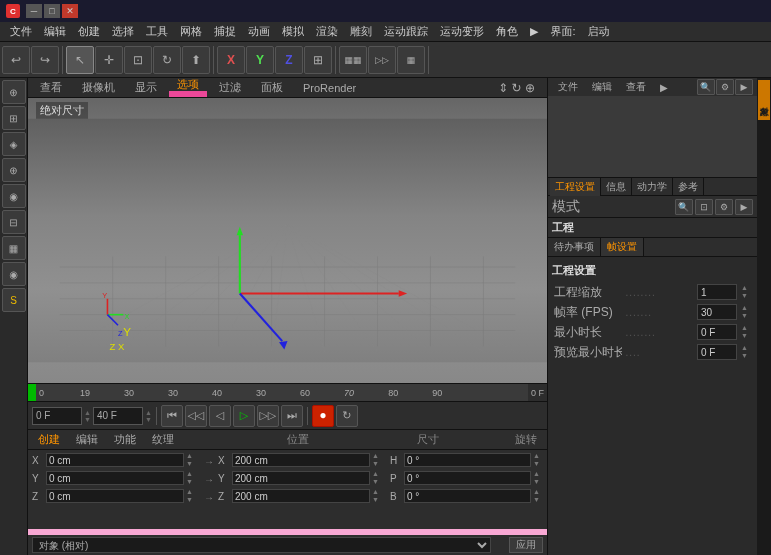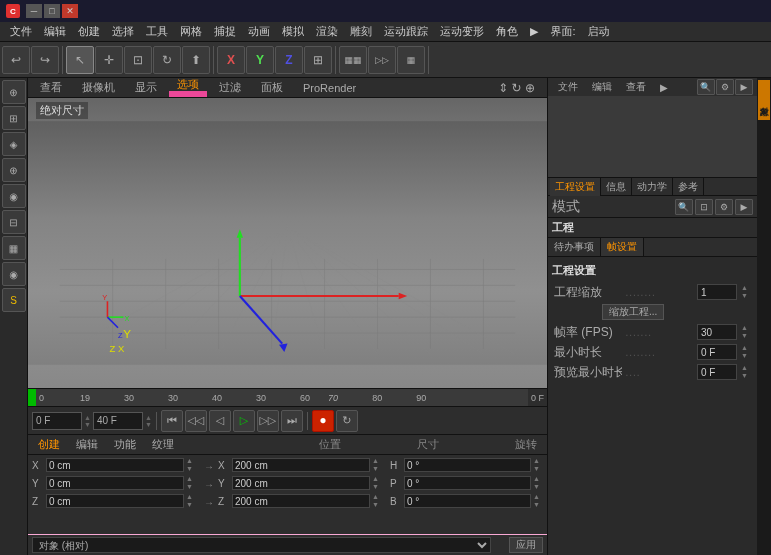--- a/index.html
+++ b/index.html
@@ -702,21 +702,21 @@
     <div id="timeline">
       <div id="tl-green-marker"></div>
       <div id="timeline-ruler">
         <span class="tl-label">0</span>
         <span class="tl-label" style="margin-left:30px;">19</span>
         <span class="tl-label" style="margin-left:28px;">30</span>
         <span class="tl-label" style="margin-left:28px;">30</span>
         <span class="tl-label" style="margin-left:28px;">40</span>
         <span class="tl-label" style="margin-left:28px;">30</span>
         <span class="tl-label" style="margin-left:28px;">60</span>
-        <span class="tl-label" style="margin-left:12px;font-style:italic;">70</span>
+        <span class="tl-label" style="margin-left:28px;font-style:italic;">70</span>
         <span class="tl-label" style="margin-left:28px;">80</span>
         <span class="tl-label" style="margin-left:28px;">90</span>
       </div>
       <span id="timeline-end-label">0 F</span>
     </div>
 
     <div id="playback-controls">
       <div class="pb-field">
         <span>0 F</span>
       </div>
@@ -743,21 +743,21 @@
       <button class="pb-btn">↻</button>
     </div>
 
     <div id="transform-bar">
       <span class="tr-tab active">创建</span>
       <span class="tr-tab">编辑</span>
       <span class="tr-tab">功能</span>
       <span class="tr-tab">纹理</span>
       <div style="flex:1;"></div>
       <span class="tr-tab" style="color:#888;">位置</span>
-      <span class="tr-tab" style="color:#888;margin-left:60px;">尺寸</span>
+      <span class="tr-tab" style="color:#888;margin-left:92px;">尺寸</span>
       <span class="tr-tab" style="color:#888;margin-left:60px;">旋转</span>
     </div>
 
     <div id="coord-area">
 
       <div class="coord-section">
         <div class="coord-row">
           <span class="coord-label">X</span>
           <input class="coord-input" value="0 cm" style="">
           <div class="prop-spinner">
@@ -834,21 +834,21 @@
           <span class="coord-label">B</span>
           <input class="coord-input" value="0 °" style="width: 50px;">
           <div class="prop-spinner">
               <span>▲</span>
               <span>▼</span>
             </div>
         </div>
       </div>
     </div>
 
-    <div style="display:flex;gap:18px;padding:2px 4px;background:#2d2d2d;border-top:1px solid #f9a8d4;align-items:center;">
+    <div style="display:flex;gap:18px;padding:2px 4px;background:#2d2d2d;border-top:6px solid #f9a8d4;align-items:center;">
       <select class="coord-select">
         <option>对象 (相对)</option>
       </select>
       <button class="coord-apply-btn">应用</button>
     </div>
 
   </div>
 
   <div id="right-panel">
 
@@ -902,23 +902,20 @@
         <div class="prop-row">
           <span class="prop-label">工程缩放</span>
           <span class="prop-dots">........</span>
           <input class="prop-input" value="1" style="width: 40px;">
           <div class="prop-spinner">
               <span>▲</span>
               <span>▼</span>
             </div>
         </div>
 
-        <div class="prop-row" style="padding-left:50px;">
-          <button class="prop-btn">缩放工程...</button>
-        </div>
 
         <div class="prop-row">
           <span class="prop-label">帧率 (FPS)</span>
           <span class="prop-dots">.......</span>
           <input class="prop-input" value="30" style="width: 40px;">
           <div class="prop-spinner">
               <span>▲</span>
               <span>▼</span>
             </div>
         </div>

